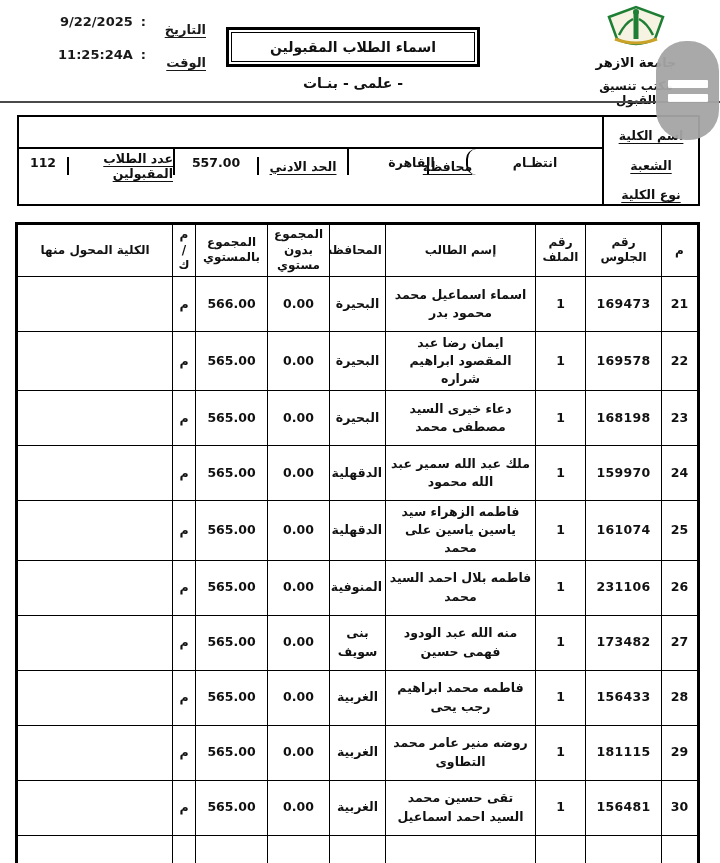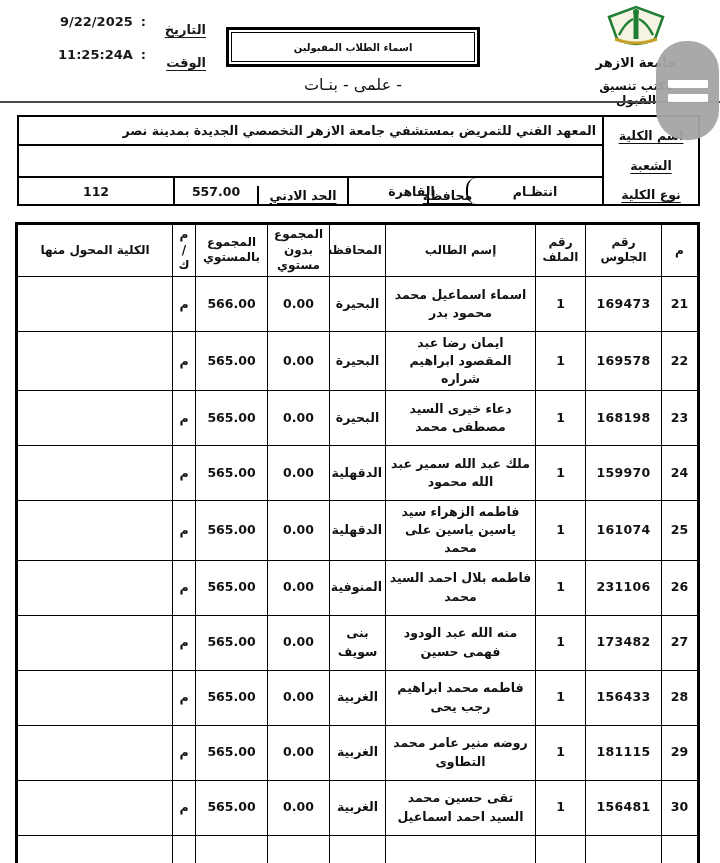--- a/index.html
+++ b/index.html
@@ -20,25 +20,25 @@
   .dt-colon { padding:0 8px; }
   .dt-value { direction:ltr; unicode-bidi:isolate;margin-left:36px; }
 
   .title-box {
     position:absolute; top:27px; left:226px; width:254px; height:40px;
     border:3px solid #000; padding:2px; background:#fff;
   }
   .title-inner {
     width:100%; height:100%; border:1px solid #000;
     display:flex; align-items:center; justify-content:center;
-    font-weight:bold; font-size:10px; direction:rtl;
+    font-weight:bold; font-size:14px; direction:rtl;
   }
   .subtitle {
     position:absolute; top:75px; left:226px; width:254px;
-    text-align:center; font-weight:normal; font-size:16px; direction:rtl;
+    text-align:center; font-weight:bold; font-size:14px; direction:rtl;
   }
 
   .brand {
     position:absolute; top:3px; right:26px; width:116px;
     text-align:center; direction:rtl;
   }
   .brand svg { display:block; margin:0 auto 2px auto; }
   .brand-university { font-weight:bold; font-size:13px; }
   .brand-office { font-weight:bold; font-size:12px; margin-top:9px; }
 
@@ -145,28 +145,28 @@
 
 <div class="top-rule"></div>
 
 <div class="info-table">
   <div class="info-labels">
     <div class="info-label-cell u">اسم الكلية</div>
     <div class="info-label-cell u">الشعبة</div>
     <div class="info-label-cell u">نوع الكلية</div>
   </div>
   <div class="info-values">
-    <div class="info-row1">المعهد الفني للتمريض بمستشفي جامعة الازهر التخصصي الجديدة بمدينة نصر</div>
     <div class="info-row2"></div>
     <div class="info-row3">
       <div class="c-type">انتظـام</div>
       <div class="c-govl u">محافظة</div>
       <div class="c-govv">القاهرة</div>
       <div class="c-minl u">الحد الادني</div>
       <div class="c-minv num">557.00</div>
+      <div class="c-cntl u">عدد الطلاب المقبولين</div>
       <div class="c-cntv num">112</div>
     </div>
   </div>
 </div>
 
 <div class="main-table-wrap">
 <table class="main">
   <colgroup>
     <col class="w-serial">
         <col class="w-seat">

